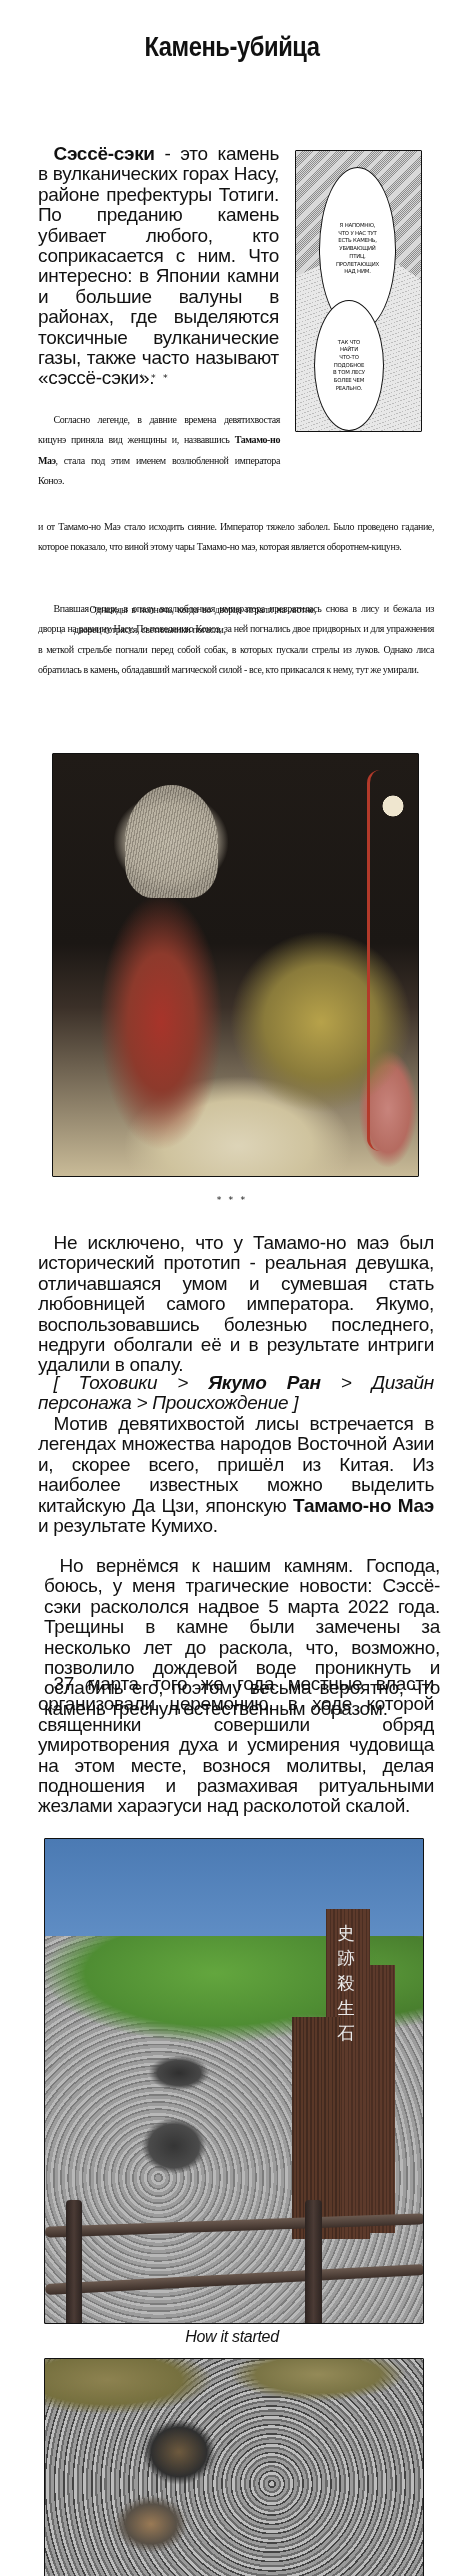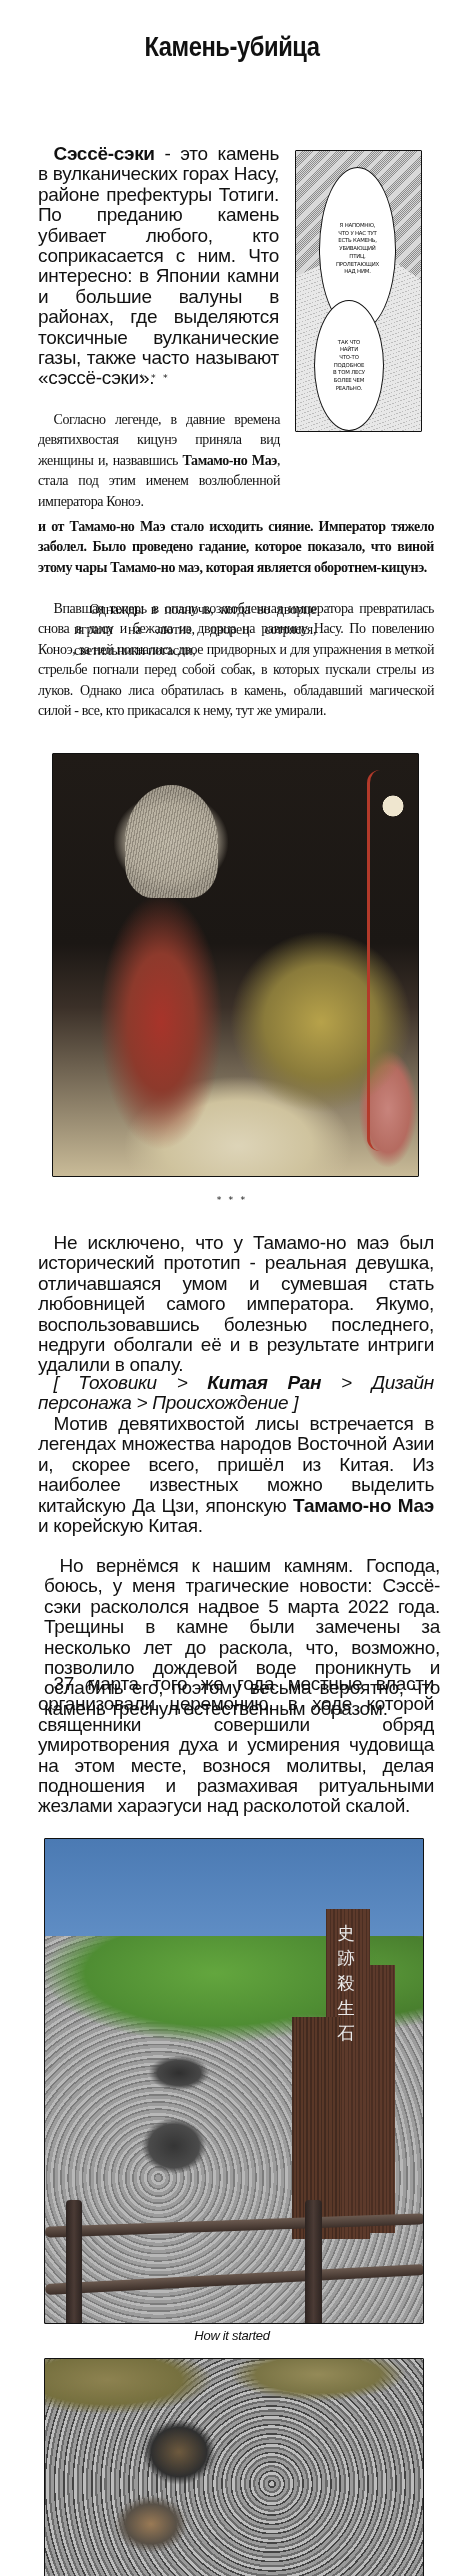--- a/index.html
+++ b/index.html
@@ -24,34 +24,34 @@
     transform: scaleX(0.88);
   }
 
   .para {
     font-size: 19px;
     line-height: 20.4px;
     text-align: justify;
     text-indent: 15.5px;
   }
   .sans { font-family: "Liberation Sans", sans-serif; letter-spacing: -0.3px; }
-  .serif { font-family: "Liberation Serif", serif; font-size: 14px; letter-spacing: -0.4px; }
+  .serif { font-family: "Liberation Serif", serif; font-size: 10px; letter-spacing: -0.4px; }
   .para b { font-weight: 700; }
   .para .lead { font-weight: 700; }
   .quote-line { font-style: italic; }
 
   .stars {
     left: 0; width: 464px; text-align: center;
     font-size: 9.3px; letter-spacing: 2.1px;
     font-family: "DejaVu Sans", sans-serif;
   }
 
   .caption {
     left: 0; width: 464px; text-align: center;
-    font-style: italic; font-size: 13px; letter-spacing: -0.3px;
+    font-style: italic; font-size: 16px; letter-spacing: -0.3px;
     font-family: "Liberation Sans", sans-serif;
   }
 
   .frame {
     border: 1px solid #111;
     border-radius: 1px;
     overflow: hidden;
   }
 
   
@@ -188,39 +188,39 @@
 РЕАЛЬНО.</span>
   </div>
 </div>
 
 <div class="abs stars" style="top:372px; width:309px;">* * *</div>
 
 <p class="abs para serif" style="left:38px; top:410px; width:242px;">
   <span>Согласно легенде, в давние времена девятихвостая кицунэ приняла вид женщины и, назвавшись </span><b>Тамамо-но Маэ</b><span>, стала под этим именем возлюбленной императора Коноэ.</span>
 </p>
 <p class="abs para serif" style="left:38px; top:600px; width:242px;margin-left:36px;">Однажды в полночь, когда во дворце играли на лютне, дворец сотрясся, светильники погасли,</p>
-<p class="abs para serif" style="left:38px; top:517px; width:396px; text-indent:0;font-weight:bold;">
+<p class="abs para serif" style="left:38px; top:517px; width:396px; text-indent:0;">
   <span>и от Тамамо-но Маэ стало исходить сияние. Император тяжело заболел. Было проведено гадание, которое показало, что виной этому чары Тамамо-но маэ, которая является оборотнем-кицунэ.</span>
 </p>
 <p class="abs para serif" style="left:38px; top:599px; width:396px;">Впавшая теперь в опалу возлюбленная императора превратилась снова в лису и бежала из дворца на равнину Насу. По повелению Коноэ, за ней погнались двое придворных и для упражнения в меткой стрельбе погнали перед собой собак, в которых пускали стрелы из луков. Однако лиса обратилась в камень, обладавший магической силой - все, кто прикасался к нему, тут же умирали.</p>
 
 <div class="abs frame ukiyoe">
   <div class="hair"></div>
   <div class="bow"></div>
 </div>
 
 <div class="abs stars" style="top:1194px;">* * *</div>
 
 <p class="abs para sans" style="left:38px; top:1233px; width:396px;">Не исключено, что у Тамамо-но маэ был исторический прототип - реальная девушка, отличавшаяся умом и сумевшая стать любовницей самого императора. Якумо, воспользовавшись болезнью последнего, недруги оболгали её и в результате интриги удалили в опалу.</p>
 
 <p class="abs para sans quote-line" style="left:38px; top:1373px; width:396px;">
-  <span>[ Тоховики &gt; </span><b>Китая Ран</b><span> &gt; Дизайн персонажа &gt; Происхождение ]</span>
+  <span>[ Тоховики &gt; </span><b>Якумо Ран</b><span> &gt; Дизайн персонажа &gt; Происхождение ]</span>
 </p>
 <p class="abs para sans" style="left:38px; top:1414px; width:396px;">
-  <span>Мотив девятихвостой лисы встречается в легендах множества народов Восточной Азии и, скорее всего, пришёл из Китая. Из наиболее известных можно выделить китайскую Да Цзи, японскую </span><b>Тамамо-но Маэ</b><span> и корейскую Китая.</span>
+  <span>Мотив девятихвостой лисы встречается в легендах множества народов Восточной Азии и, скорее всего, пришёл из Китая. Из наиболее известных можно выделить китайскую Да Цзи, японскую </span><b>Тамамо-но Маэ</b><span> и результате Кумихо.</span>
 </p>
 
 <p class="abs para sans" style="left:44px; top:1556px; width:396px;">Но вернёмся к нашим камням. Господа, боюсь, у меня трагические новости: Сэссё-сэки раскололся надвое 5 марта 2022 года. Трещины в камне были замечены за несколько лет до раскола, что, возможно, позволило дождевой воде проникнуть и ослабить его, поэтому весьма вероятно, что камень треснул естественным образом.</p>
 <p class="abs para sans" style="left:38px; top:1674px; width:396px;">37 марта того же года местные власти организовали церемонию, в ходе которой священники совершили обряд умиротворения духа и усмирения чудовища на этом месте, вознося молитвы, делая подношения и размахивая ритуальными жезлами хараэгуси над расколотой скалой.</p>
 
 <div class="abs frame photo1">
   <div class="post3"></div>
   <div class="post"></div>
   <div class="post2"></div>
   <div class="kanji">史

